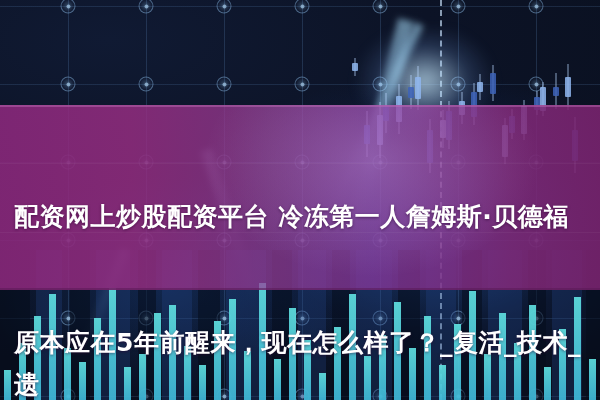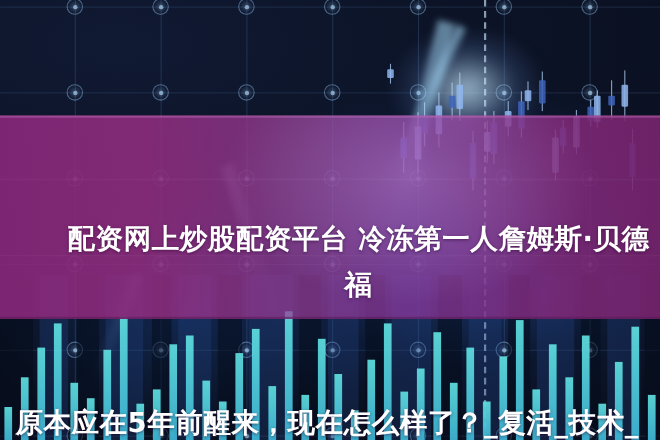--- a/index.html
+++ b/index.html
@@ -94,21 +94,21 @@
     color:#ffffff;
     font-weight:700;
     font-size:25px;
     line-height:42px;
     letter-spacing:.5px;
     text-align:center;
     text-shadow:0 1px 3px rgba(40,0,45,.55);
     white-space:pre-wrap;
   }
   .hl-line{display:block;}
-  .hl-line.l1{text-align:center;padding-left:8px;margin-left:44px;}
+  .hl-line.l1{text-align:left;padding-left:8px;}
   .hl-line.l2{text-align:left;padding-left:8px;}
 
   .scanline{
     position:absolute;left:0;right:0;height:1px;background:rgba(255,255,255,.045);
   }
 </style>
 </head>
 <body>
 
 <div id="stage">

